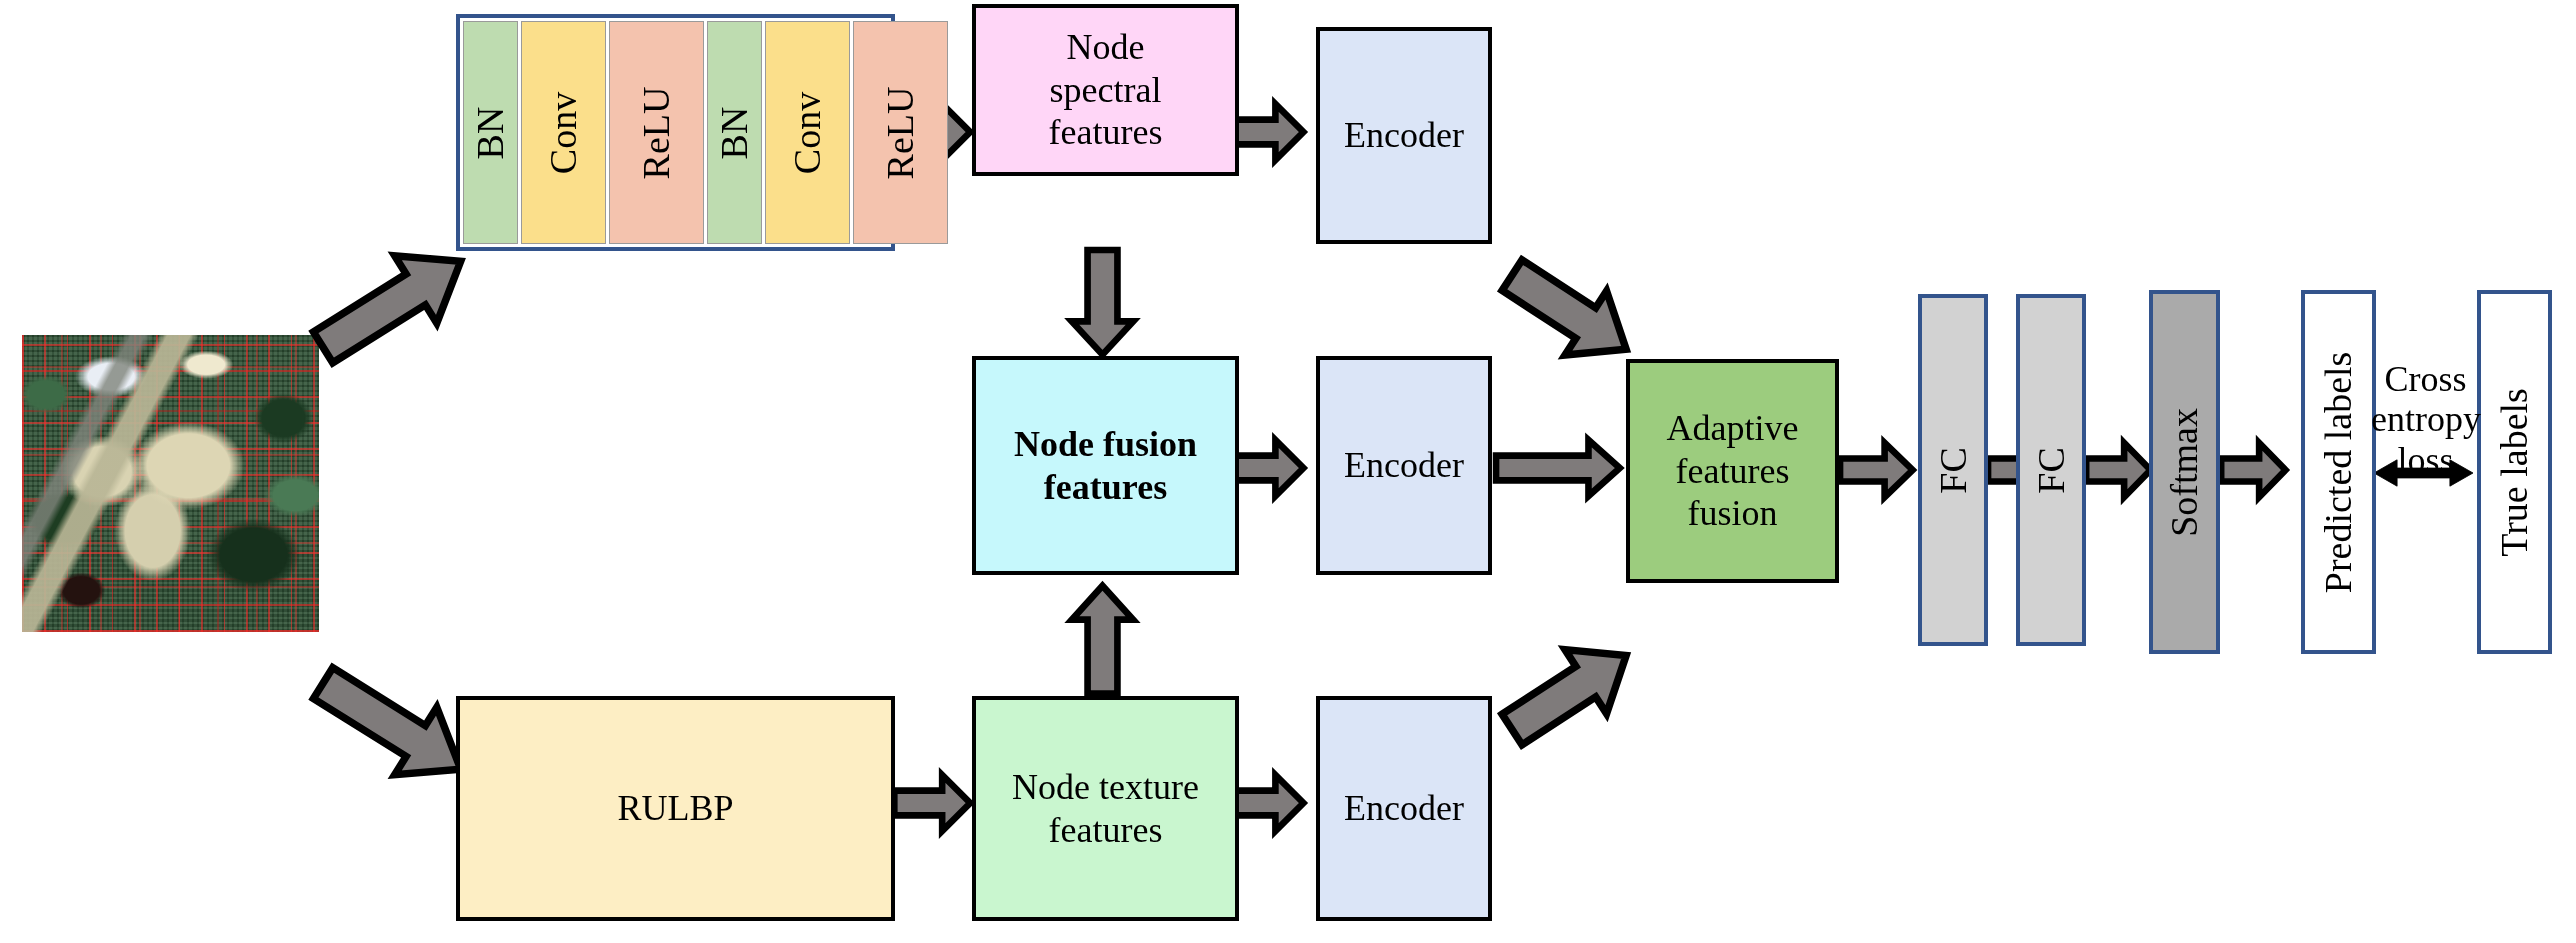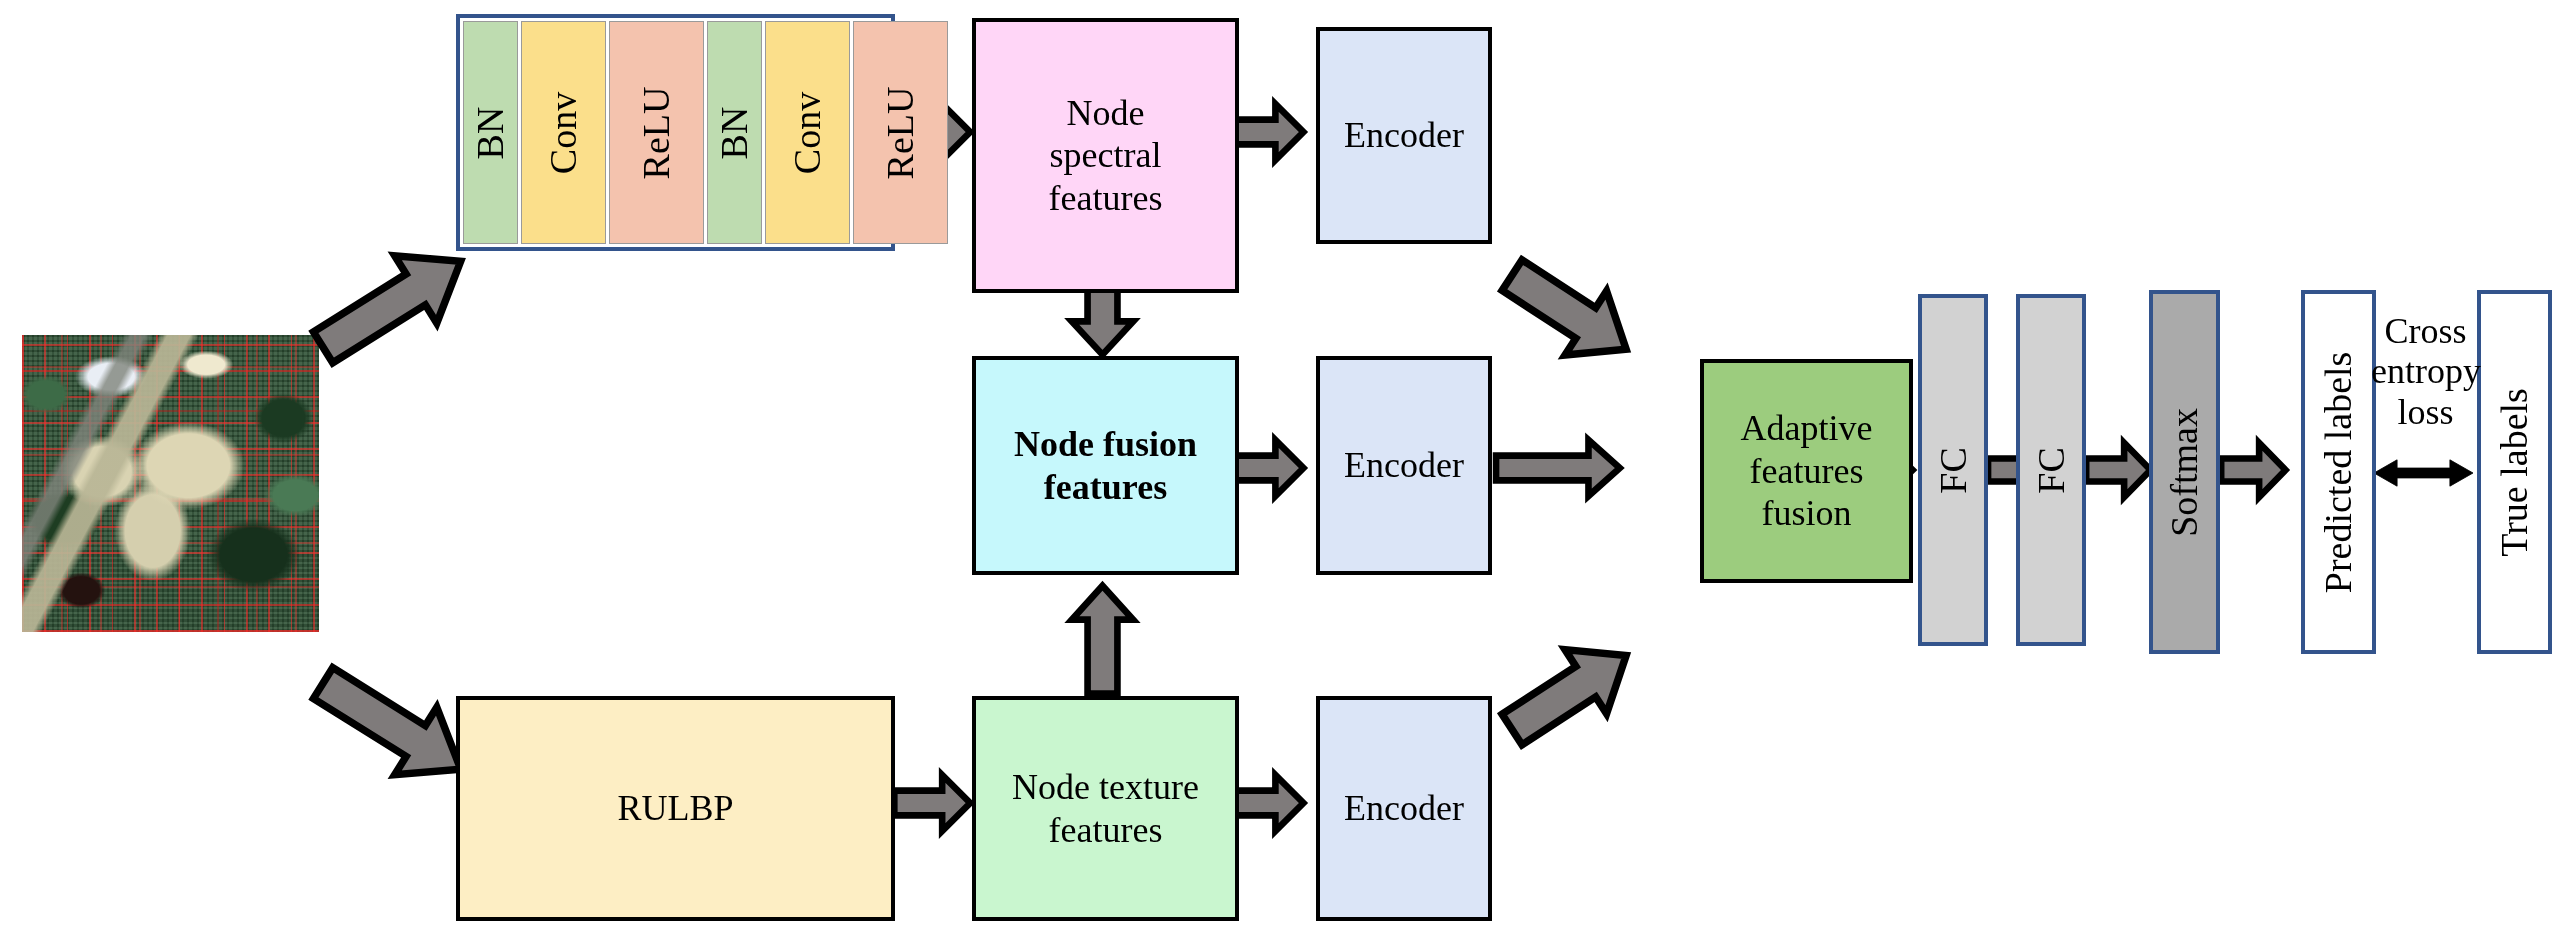--- a/index.html
+++ b/index.html
@@ -93,20 +93,21 @@
 
   
   .arrow { position: absolute; }
   .arrow svg { display: block; overflow: visible; }
 
   .loss-label {
     position: absolute;
     text-align: center;
     color: #000;
     line-height: 1.12;
+    margin-top: 48px;
   }
 </style>
 </head>
 <body>
 
 <div id="canvas">
 
   <div id="sat-image"></div>
 
   <div class="arrow" style="left:323px; top:248px;">
@@ -233,37 +234,37 @@
       <span>BN</span>
     </div>
     <div class="cnn-cell" style="background:#fbdf8b;">
       <span>Conv</span>
     </div>
     <div class="cnn-cell" style="background:#f4c3ae;">
       <span>ReLU</span>
     </div>
   </div>
 
-  <div class="box blk" style="left:972px; top:18px; width:267px; height:275px; background:#ffd6f7; font-size:36px; padding:0 38px;">
+  <div class="box blk" style="left:972px; top:4px; width:267px; height:172px; background:#ffd6f7; font-size:36px; padding:0 38px;">
     <span>Node spectral features</span>
   </div>
 
   <div class="box blk" style="left:1316px; top:26.5px; width:176px; height:217px; background:#dbe5f7; font-size:36px; padding:0 13.3px;">
     <span>Encoder</span>
   </div>
 
   <div class="box blk" style="left:972px; top:356px; width:267px; height:219px; background:#c6f8fc; font-size:36px; padding:0 15px;font-weight:bold;">
     <span>Node fusion features</span>
   </div>
 
   <div class="box blk" style="left:1316px; top:356px; width:176px; height:219px; background:#dbe5f7; font-size:36px; padding:0 13.3px;">
     <span>Encoder</span>
   </div>
 
-  <div class="box blk" style="left:1700px; top:359px; width:213px; height:224px; background:#9ccc7e; font-size:36px; padding:0 16.6px;">
+  <div class="box blk" style="left:1626px; top:359px; width:213px; height:224px; background:#9ccc7e; font-size:36px; padding:0 16.6px;">
     <span>Adaptive features fusion</span>
   </div>
 
   <div class="box blk" style="left:456px; top:696px; width:439px; height:225px; background:#fdeec4; font-size:36px;">
     <span>RULBP</span>
   </div>
 
   <div class="box blk" style="left:972px; top:696px; width:267px; height:225px; background:#c9f6cf; font-size:36px; padding:0 4px;">
     <span>Node texture features</span>
   </div>

